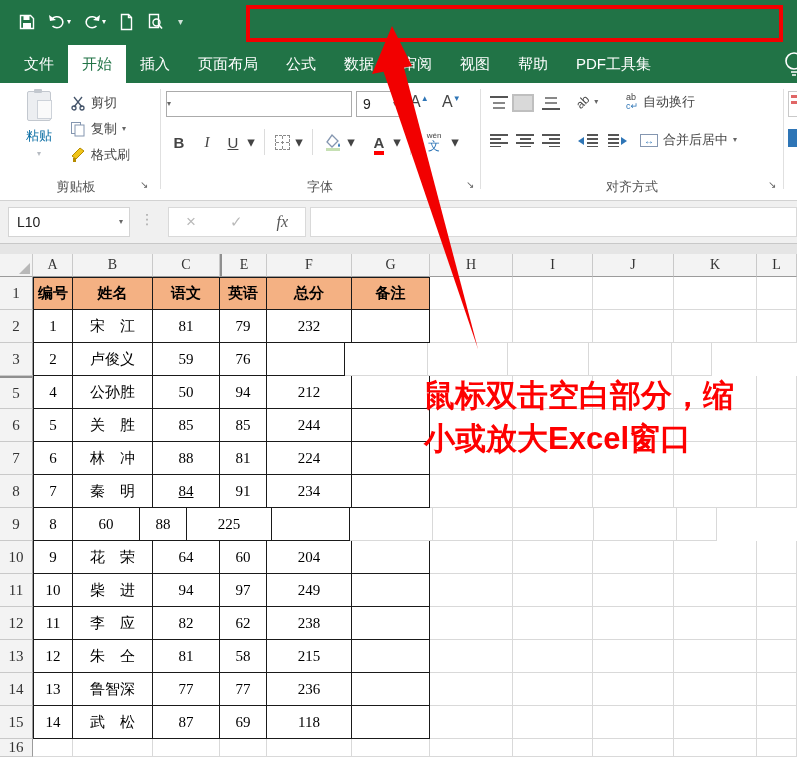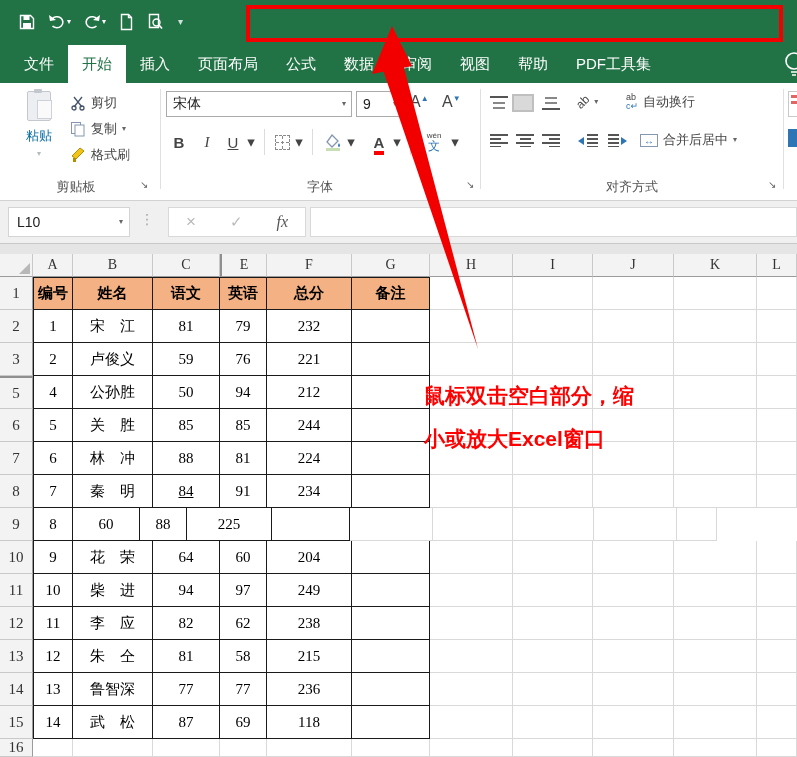--- a/index.html
+++ b/index.html
@@ -102,21 +102,21 @@
   .rnum.hida{border-top:2px solid #8f8f8f;}
   .ecell,.tcell{flex:0 0 auto;box-sizing:border-box;display:flex;align-items:center;justify-content:center;font-family:"Liberation Serif",serif;font-size:15px;color:#000;}
   .ecell{border-right:1px solid #d9d9d9;border-bottom:1px solid #d9d9d9;}
   .tcell{border-right:1px solid #1a1a1a;border-bottom:1px solid #1a1a1a;background:#fff;}
   .tcell.cfirst{border-left:1px solid #1a1a1a;}
   .thcell{background:#F4B183;font-weight:bold;border-top:1px solid #1a1a1a;}
 
   
   .anno-rect{position:absolute;left:246px;top:5px;width:537px;height:37px;border:4px solid #f20000;box-sizing:border-box;z-index:40;}
   #arrow-svg{position:absolute;left:0;top:0;z-index:41;pointer-events:none;}
-  .anno-text{position:absolute;left:424px;top:374px;z-index:42;color:#fe0000;font-weight:bold;font-size:21px;line-height:43px;white-space:nowrap;font-family:"Liberation Sans",sans-serif;}
+  .anno-text{position:absolute;left:424px;top:374px;z-index:42;color:#fe0000;font-weight:bold;font-size:31px;line-height:43px;white-space:nowrap;font-family:"Liberation Sans",sans-serif;}
 </style>
 </head>
 <body>
 
 <div id="app">
 
   <div class="titlebar">
     <div class="qat">
       <span class="qbtn">
         <svg width="18" height="18" viewBox="0 0 18 18">
@@ -207,21 +207,20 @@
           <path d="M2 9 L10 1 L14 4 L6 12 Z" fill="#f0c419" stroke="#b58b00"></path>
           <rect x="3" y="11" width="3" height="4" fill="#b58b00"></rect>
         </svg>
       <span class="rlabel">格式刷</span>
     </div>
     <div class="grp-label" style="left:0;width:152px">剪贴板</div>
     <span class="launcher" style="left:140px">↘</span>
     <div class="vdiv" style="left:160px"></div>
 
     <div class="combo" style="left:166px;top:8px;width:186px;height:26px">
-      <span class="val">宋体</span>
       <span class="caret" style="padding-right:5px">▾</span>
     </div>
     <div class="combo" style="left:356px;top:8px;width:46px;height:26px">
       <span class="val">9</span>
       <span class="caret" style="padding-right:4px">▾</span>
     </div>
     <span class="bigA" style="left:410px"><span>A</span><sup class="sup-up">▲</sup></span>
     <span class="bigA" style="left:442px"><span>A</span><sup class="sup-dn">▼</sup></span>
 
     <span class="fontbtn" style="left:168px;width:22px;font-weight:bold">B</span>
@@ -356,21 +355,20 @@
         <div class="ecell" style="width: 81px;"></div>
         <div class="ecell" style="width: 83px;"></div>
         <div class="ecell" style="width: 40px;"></div>
       </div>
       <div class="grow">
         <div class="rnum" style="width: 33px;">3</div>
         <div class="tcell cfirst" style="width: 40px;">2</div>
         <div class="tcell" style="width: 80px;">卢俊义</div>
         <div class="tcell" style="width: 67px;">59</div>
         <div class="tcell" style="width: 47px;">76</div>
-        <div class="tcell" style="width: 85px;">221</div>
         <div class="tcell" style="width: 78px;"></div>
         <div class="ecell" style="width: 83px;"></div>
         <div class="ecell" style="width: 80px;"></div>
         <div class="ecell" style="width: 81px;"></div>
         <div class="ecell" style="width: 83px;"></div>
         <div class="ecell" style="width: 40px;"></div>
       </div>
       <div class="grow">
         <div class="rnum hida" style="width: 33px;">5</div>
         <div class="tcell cfirst" style="width: 40px;">4</div>

